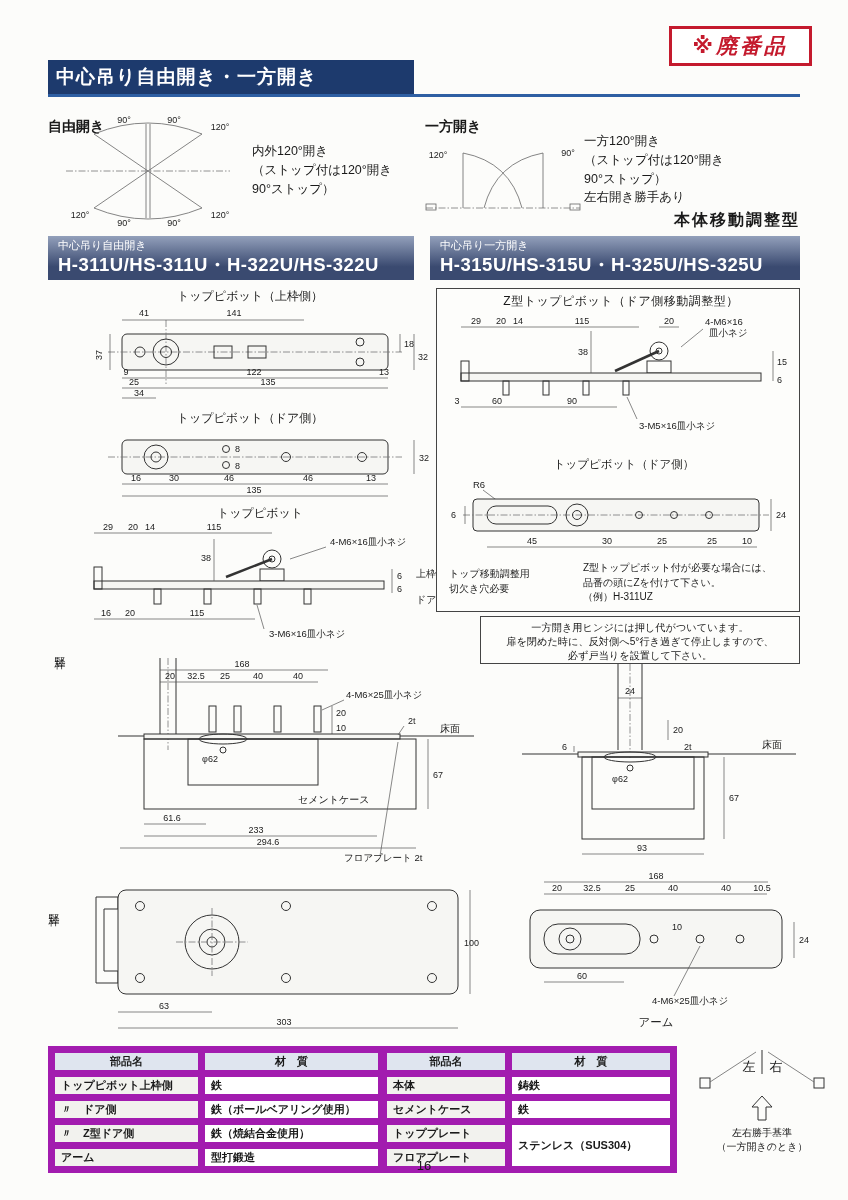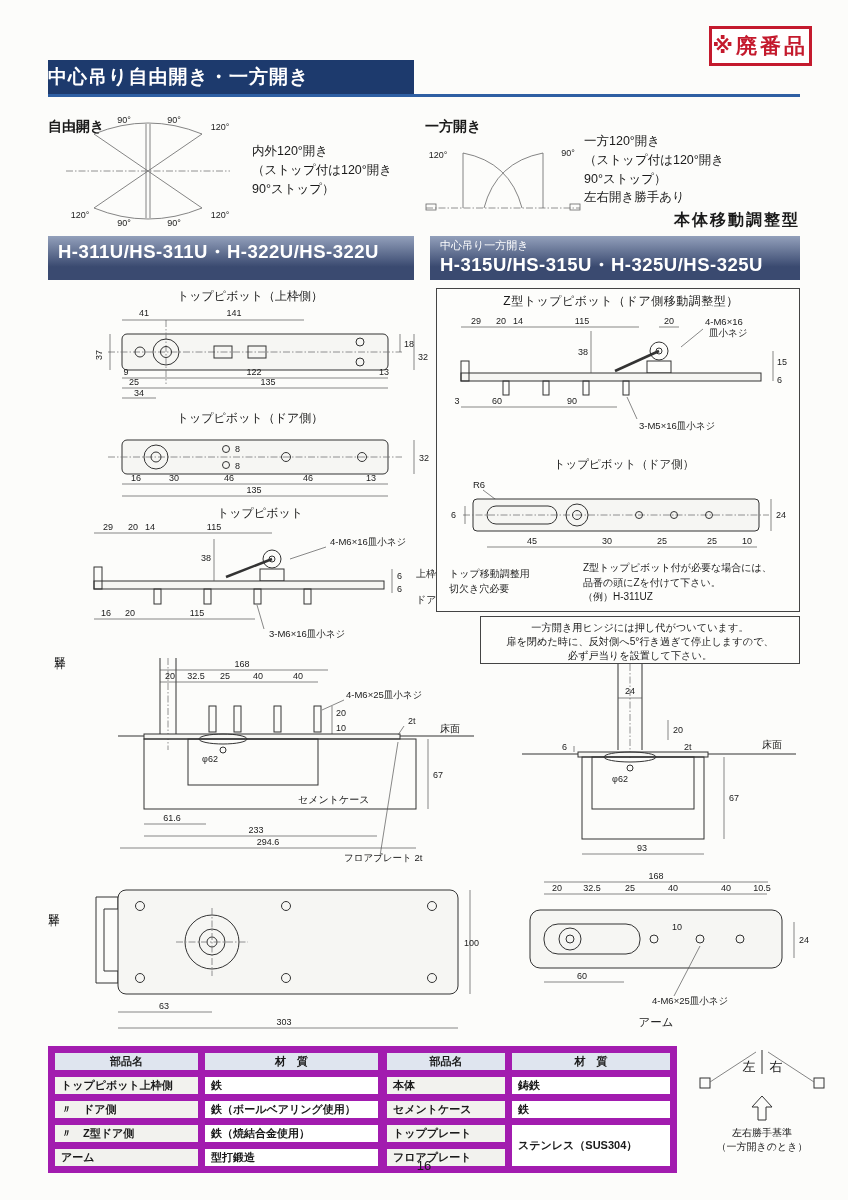--- a/index.html
+++ b/index.html
@@ -2,24 +2,24 @@
 <html style="--accent_red: #c41a2d; --navy: #1d3a6d; --blue_line: #2e5fa3; --header_grad_top: #93a0bb; --header_grad_bottom: #3a4a70; --table_header_bg: #dfe5ef;"><head>
 <meta charset="utf-8">
 <style>
   * { margin:0; padding:0; box-sizing:border-box; }
   html,body { background:#ffffff; }
   .page { position:relative; width:848px; height:1200px; background:#fcfcfa;
           font-family:"Liberation Sans","DejaVu Sans",sans-serif; color:#1a1a1a; overflow:hidden; }
   .abs { position:absolute; }
 
   .badge { right:36px; top:26px; border:3px solid var(--accent_red); color:var(--accent_red);
-           font-size:21px; font-weight:bold; padding:3px 1px; letter-spacing:3px; background:#fff; }
+           font-size:21px; font-weight:bold; padding:3px 21px; letter-spacing:3px; background:#fff;font-style:italic; }
 
   .title-bar { left:48px; top:60px; width:366px; height:34px; background:var(--navy);
-               color:#fff; font-size:19px; font-weight:bold; line-height:34px; padding-left:0; letter-spacing:1px; }
+               color:#fff; font-size:19px; font-weight:bold; line-height:34px; padding-left:8px; letter-spacing:1px; }
   .title-underline { left:48px; top:94px; width:752px; height:3px; background:var(--blue_line); }
 
   .sw-label { font-size:14px; font-weight:bold; }
   .sw-desc { font-size:12.5px; line-height:1.5; }
 
   .adjust-type { right:48px; top:210px; font-size:16px; font-weight:bold; letter-spacing:2px; }
 
   .model-bar { top:236px; height:44px; color:#fff; padding:3px 10px 0;
                background:linear-gradient(180deg,var(--header_grad_top),var(--header_grad_bottom) 70%); }
   .model-cat { font-size:11px; line-height:13px; }
@@ -113,20 +113,21 @@
   <div class="abs sw-desc" style="left:584px;top:132px">
     <div>一方120°開き</div>
     <div>（ストップ付は120°開き</div>
     <div>90°ストップ）</div>
     <div>左右開き勝手あり</div>
   </div>
 
   <div class="abs adjust-type">本体移動調整型</div>
 
   <div class="abs model-bar" style="left:48px;width:366px">
+    <div class="model-cat">中心吊り自由開き</div>
     <div class="model-num">H-311U/HS-311U・H-322U/HS-322U</div>
   </div>
   <div class="abs model-bar" style="left:430px;width:370px">
     <div class="model-cat">中心吊り一方開き</div>
     <div class="model-num">H-315U/HS-315U・H-325U/HS-325U</div>
   </div>
 
   <div class="abs dwg-label" style="left:60px;top:288px;width:380px">トップピボット（上枠側）</div>
   <svg class="abs" style="left:64px;top:300px" width="380" height="106" viewBox="0 0 380 106">
     <g>

